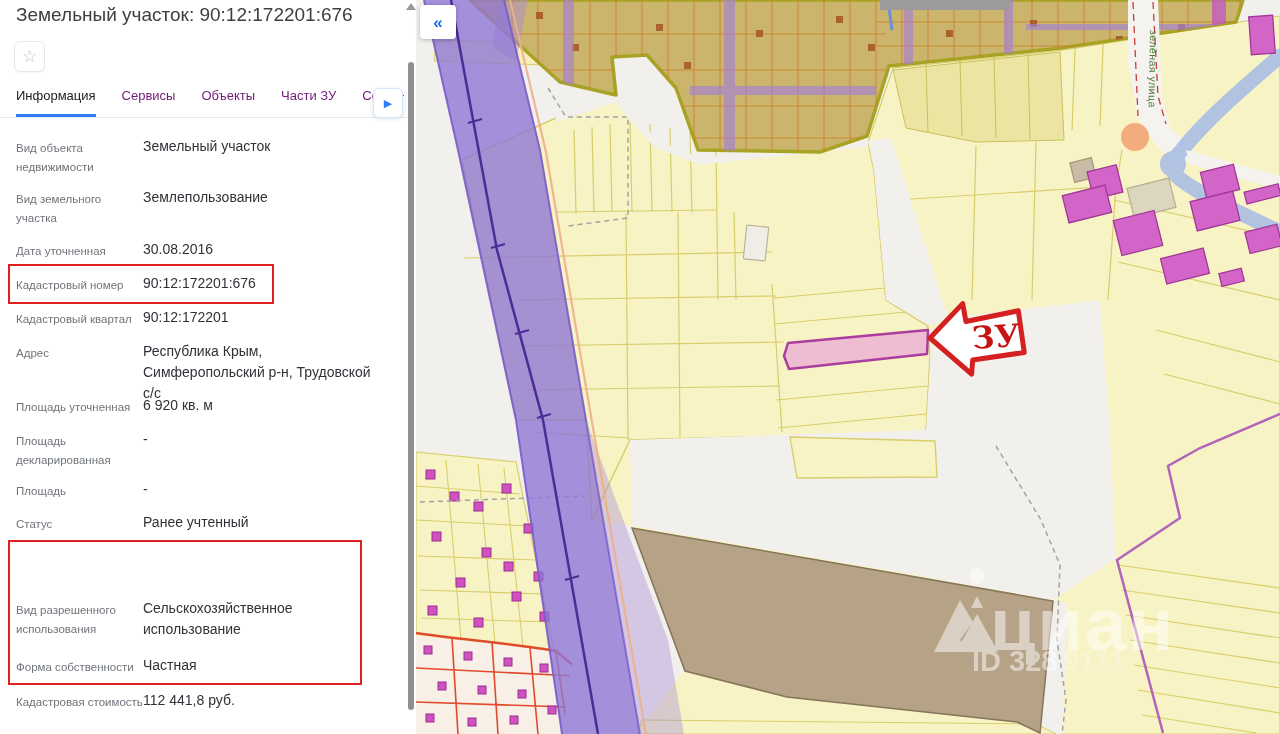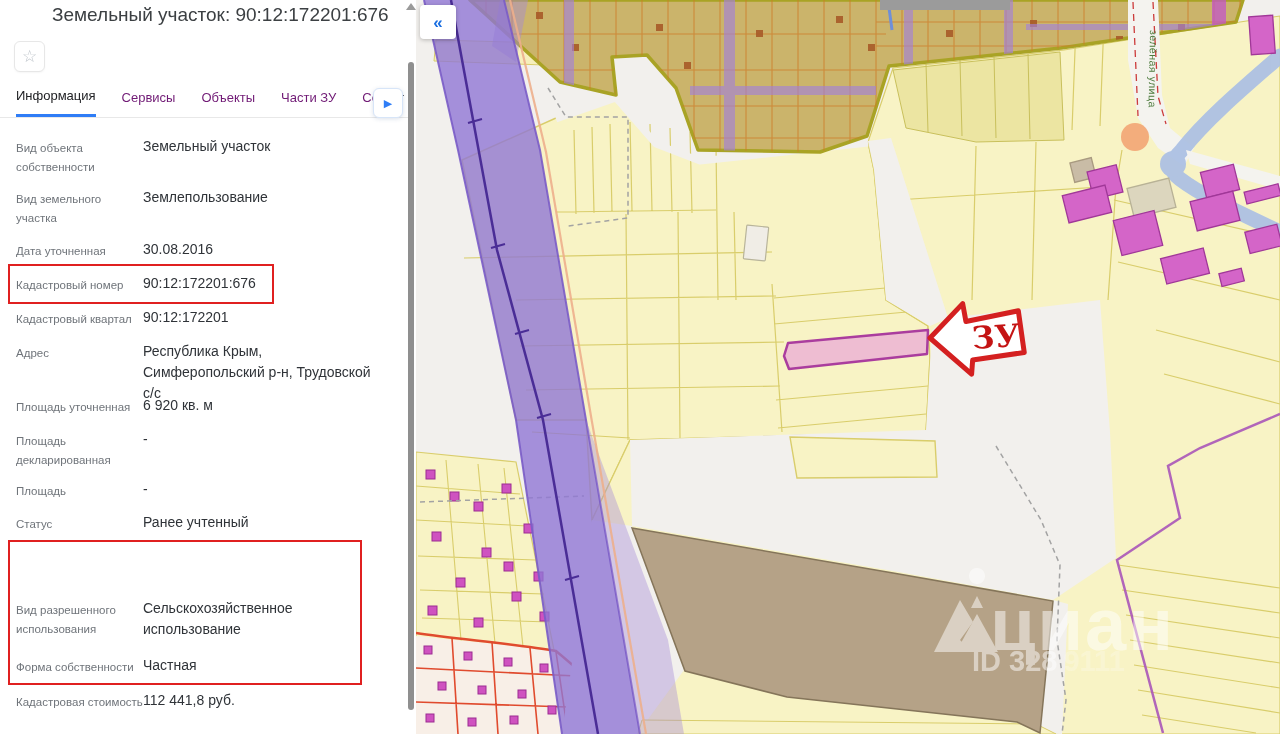--- a/index.html
+++ b/index.html
@@ -2,27 +2,27 @@
 <html><head>
 <meta charset="utf-8">
 <style>
   * { margin:0; padding:0; box-sizing:border-box; }
   html,body { width:1280px; height:734px; overflow:hidden; background:#fff;
     font-family:"Liberation Sans", sans-serif; }
   #stage { position:relative; width:1280px; height:734px; overflow:hidden; }
 
   
   #panel { position:absolute; left:0; top:0; width:416px; height:734px; background:#fff; z-index:5; }
-  .panel-title { position:absolute; left:16px; top:4px; width:396px; font-size:19px; color:#3c4043;margin-left:36px; }
+  .panel-title { position:absolute; left:16px; top:4px; width:396px; font-size:19px; color:#3c4043; }
   .fav-btn { position:absolute; left:14px; top:41px; width:31px; height:31px; border:1px solid #e7e7e7;
     border-radius:6px; background:#fff; display:flex; align-items:center; justify-content:center;
     box-shadow:0 1px 2px rgba(0,0,0,.04); cursor:pointer; }
   .fav-btn .star { color:#c0c6cc; font-size:17px; line-height:1; }
   .tabs { position:absolute; left:16px; top:88px; width:372px; height:29px; display:flex; gap:26px;
-    overflow:hidden; white-space:nowrap;align-items:center; }
+    overflow:hidden; white-space:nowrap; }
   .tab { font-size:13px; color:#701a75; padding-bottom:11px; cursor:pointer; flex:0 0 auto; }
   .tab.active { color:#202124; border-bottom:3px solid #2f7df6; }
   .tab-partial { position:absolute; left:397px; top:92px; font-size:13px; color:#3c4043; }
   .tabs-divider { position:absolute; left:0; top:117px; width:408px; height:1px; background:#e8e8e8; }
   .tabs-more { position:absolute; left:373px; top:88px; width:30px; height:30px; background:#fff;
     border:1px solid #d7e5f8; border-radius:6px; box-shadow:0 1px 4px rgba(60,90,140,.18);
     display:flex; align-items:center; justify-content:center; cursor:pointer; z-index:3; }
   .tabs-more .tri { color:#2f7df6; font-size:11px; line-height:1; }
 
   .fields { position:absolute; left:0; top:118px; width:408px; height:616px; }
@@ -66,21 +66,21 @@
     <div class="tab">Состав</div>
   </div>
   <div class="tab-partial">Г</div>
   <div class="tabs-divider"></div>
   <div class="tabs-more">
     <span class="tri">▶</span>
   </div>
 
   <div class="fields">
     <div class="frow" style="top:18px">
-          <div class="flabel">Вид объекта собственности</div>
+          <div class="flabel">Вид объекта недвижимости</div>
           <div class="fvalue">Земельный участок</div>
         </div>
     <div class="frow" style="top:69px">
           <div class="flabel">Вид земельного участка</div>
           <div class="fvalue">Землепользование</div>
         </div>
     <div class="frow" style="top:121px">
           <div class="flabel">Дата уточненная</div>
           <div class="fvalue">30.08.2016</div>
         </div>

